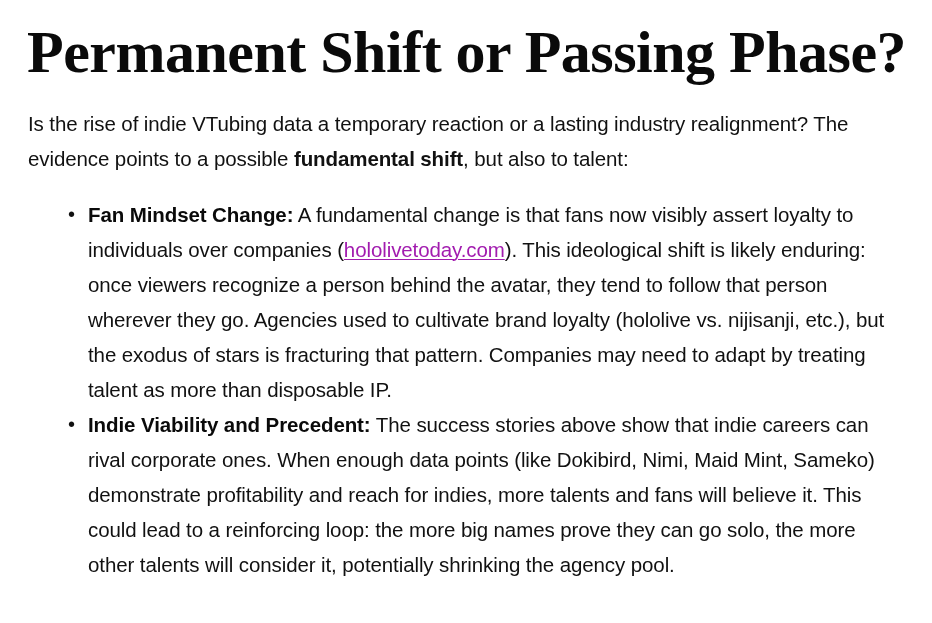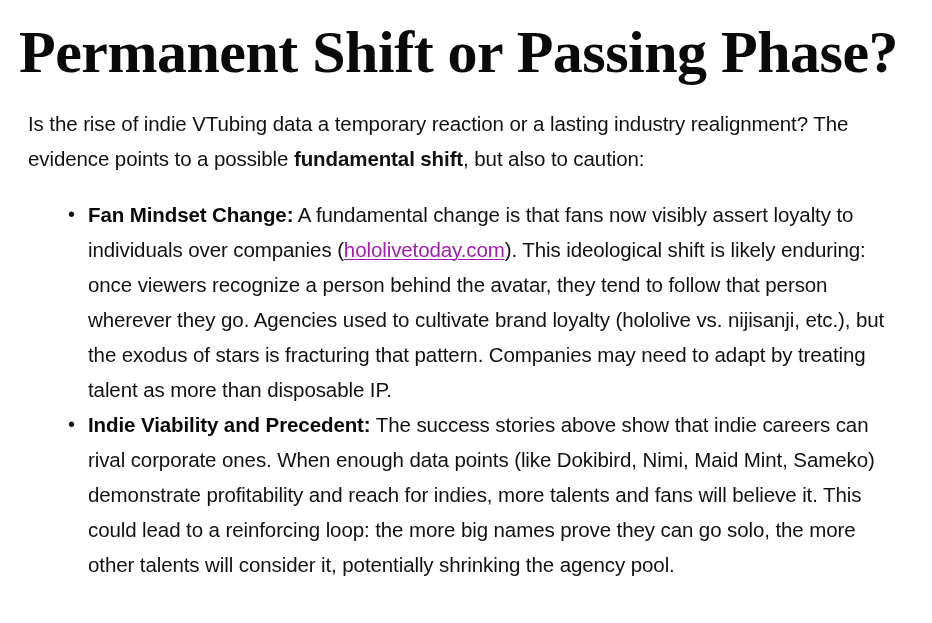--- a/index.html
+++ b/index.html
@@ -26,21 +26,21 @@
 
   
   .doc-title {
     font-family: "Liberation Serif", "DejaVu Serif", serif;
     font-weight: 700;
     font-size: 60px;
     line-height: 1.0;
     letter-spacing: -0.5px;
     color: #0a0a0a;
     margin: 0;
-    padding: 22px 0 0 19px;
+    padding: 22px 0 0 27px;
     white-space: nowrap;
   }
 
   
   .body-block {
     padding: 0 26px 0 28px;
   }
 
   .intro-paragraph {
     font-size: 20.5px;
@@ -106,21 +106,21 @@
 </head>
 <body>
 
 <div class="page">
 
   <h1 class="doc-title">Permanent Shift or Passing Phase?</h1>
 
   <div class="body-block">
 
     <p class="intro-paragraph">
-      <span>Is the rise of indie VTubing data a temporary reaction or a lasting industry realignment? The evidence points to a possible </span><span class="strong">fundamental shift</span><span>, but also to caution:</span>
+      <span>Is the rise of indie VTubing data a temporary reaction or a lasting industry realignment? The evidence points to a possible </span><span class="strong">fundamental shift</span><span>, but also to talent:</span>
     </p>
 
     <ul class="bullet-list">
 
       <li class="bullet-item">
         <span class="bullet-marker">•</span><span class="lead">Fan Mindset Change:</span><span> A fundamental change is that fans now visibly assert loyalty to individuals over companies (</span><a class="inline-link" href="#">hololivetoday.com</a><span>). This ideological shift is likely enduring: once viewers recognize a person behind the avatar, they tend to follow that person wherever they go. Agencies used to cultivate brand loyalty (hololive vs. nijisanji, etc.), but the exodus of stars is fracturing that pattern. Companies may need to adapt by treating talent as more than disposable IP.</span>
       </li>
 
       <li class="bullet-item">
         <span class="bullet-marker">•</span><span class="lead">Indie Viability and Precedent:</span><span> The success stories above show that indie careers can rival corporate ones. When enough data points (like Dokibird, Nimi, Maid Mint, Sameko) demonstrate profitability and reach for indies, more talents and fans will believe it. This could lead to a reinforcing loop: the more big names prove they can go solo, the more other talents will consider it, potentially shrinking the agency pool.</span>

